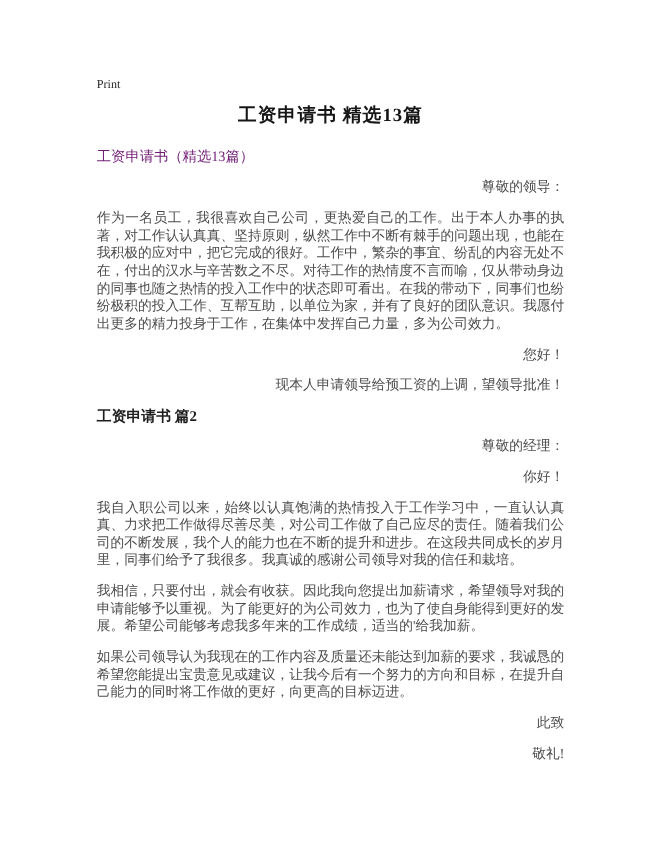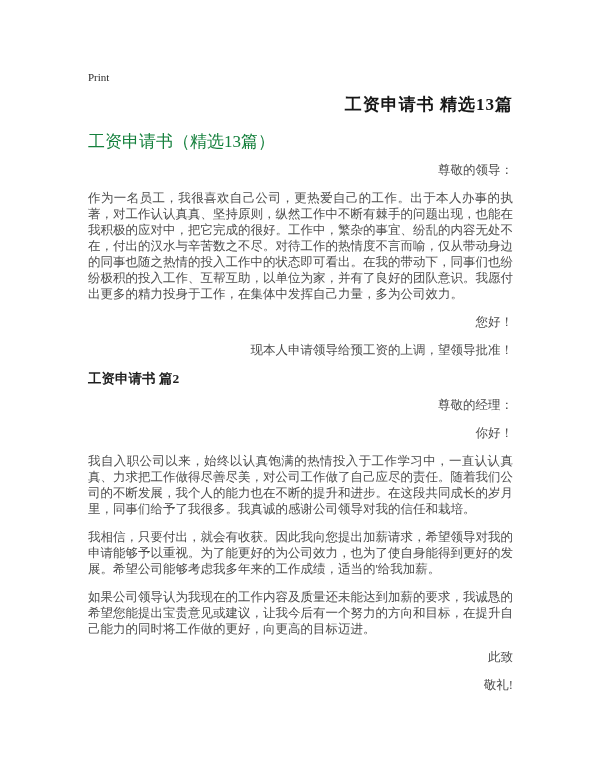--- a/index.html
+++ b/index.html
@@ -23,28 +23,28 @@
   .print-link {
     font-size: 11px;
     line-height: 13px;
     color: #2b2b2b;
     margin: 0;
   }
   .doc-title {
     font-size: 17px;
     font-weight: bold;
     color: #161616;
-    text-align: right;
+    text-align: center;
     line-height: 22px;
     margin: 10px 0 18px 0;
     letter-spacing: 1px;
   }
   .doc-subtitle {
-    font-size: 17px;
-    color: #15803d;
+    font-size: 13px;
+    color: #701a75;
     line-height: 16px;
     margin: 0 0 12px 0;
   }
   .section-heading {
     font-size: 13.5px;
     font-weight: bold;
     color: #1e1e1e;
     line-height: 17px;
     margin: 10px 0 10px 0;
   }

